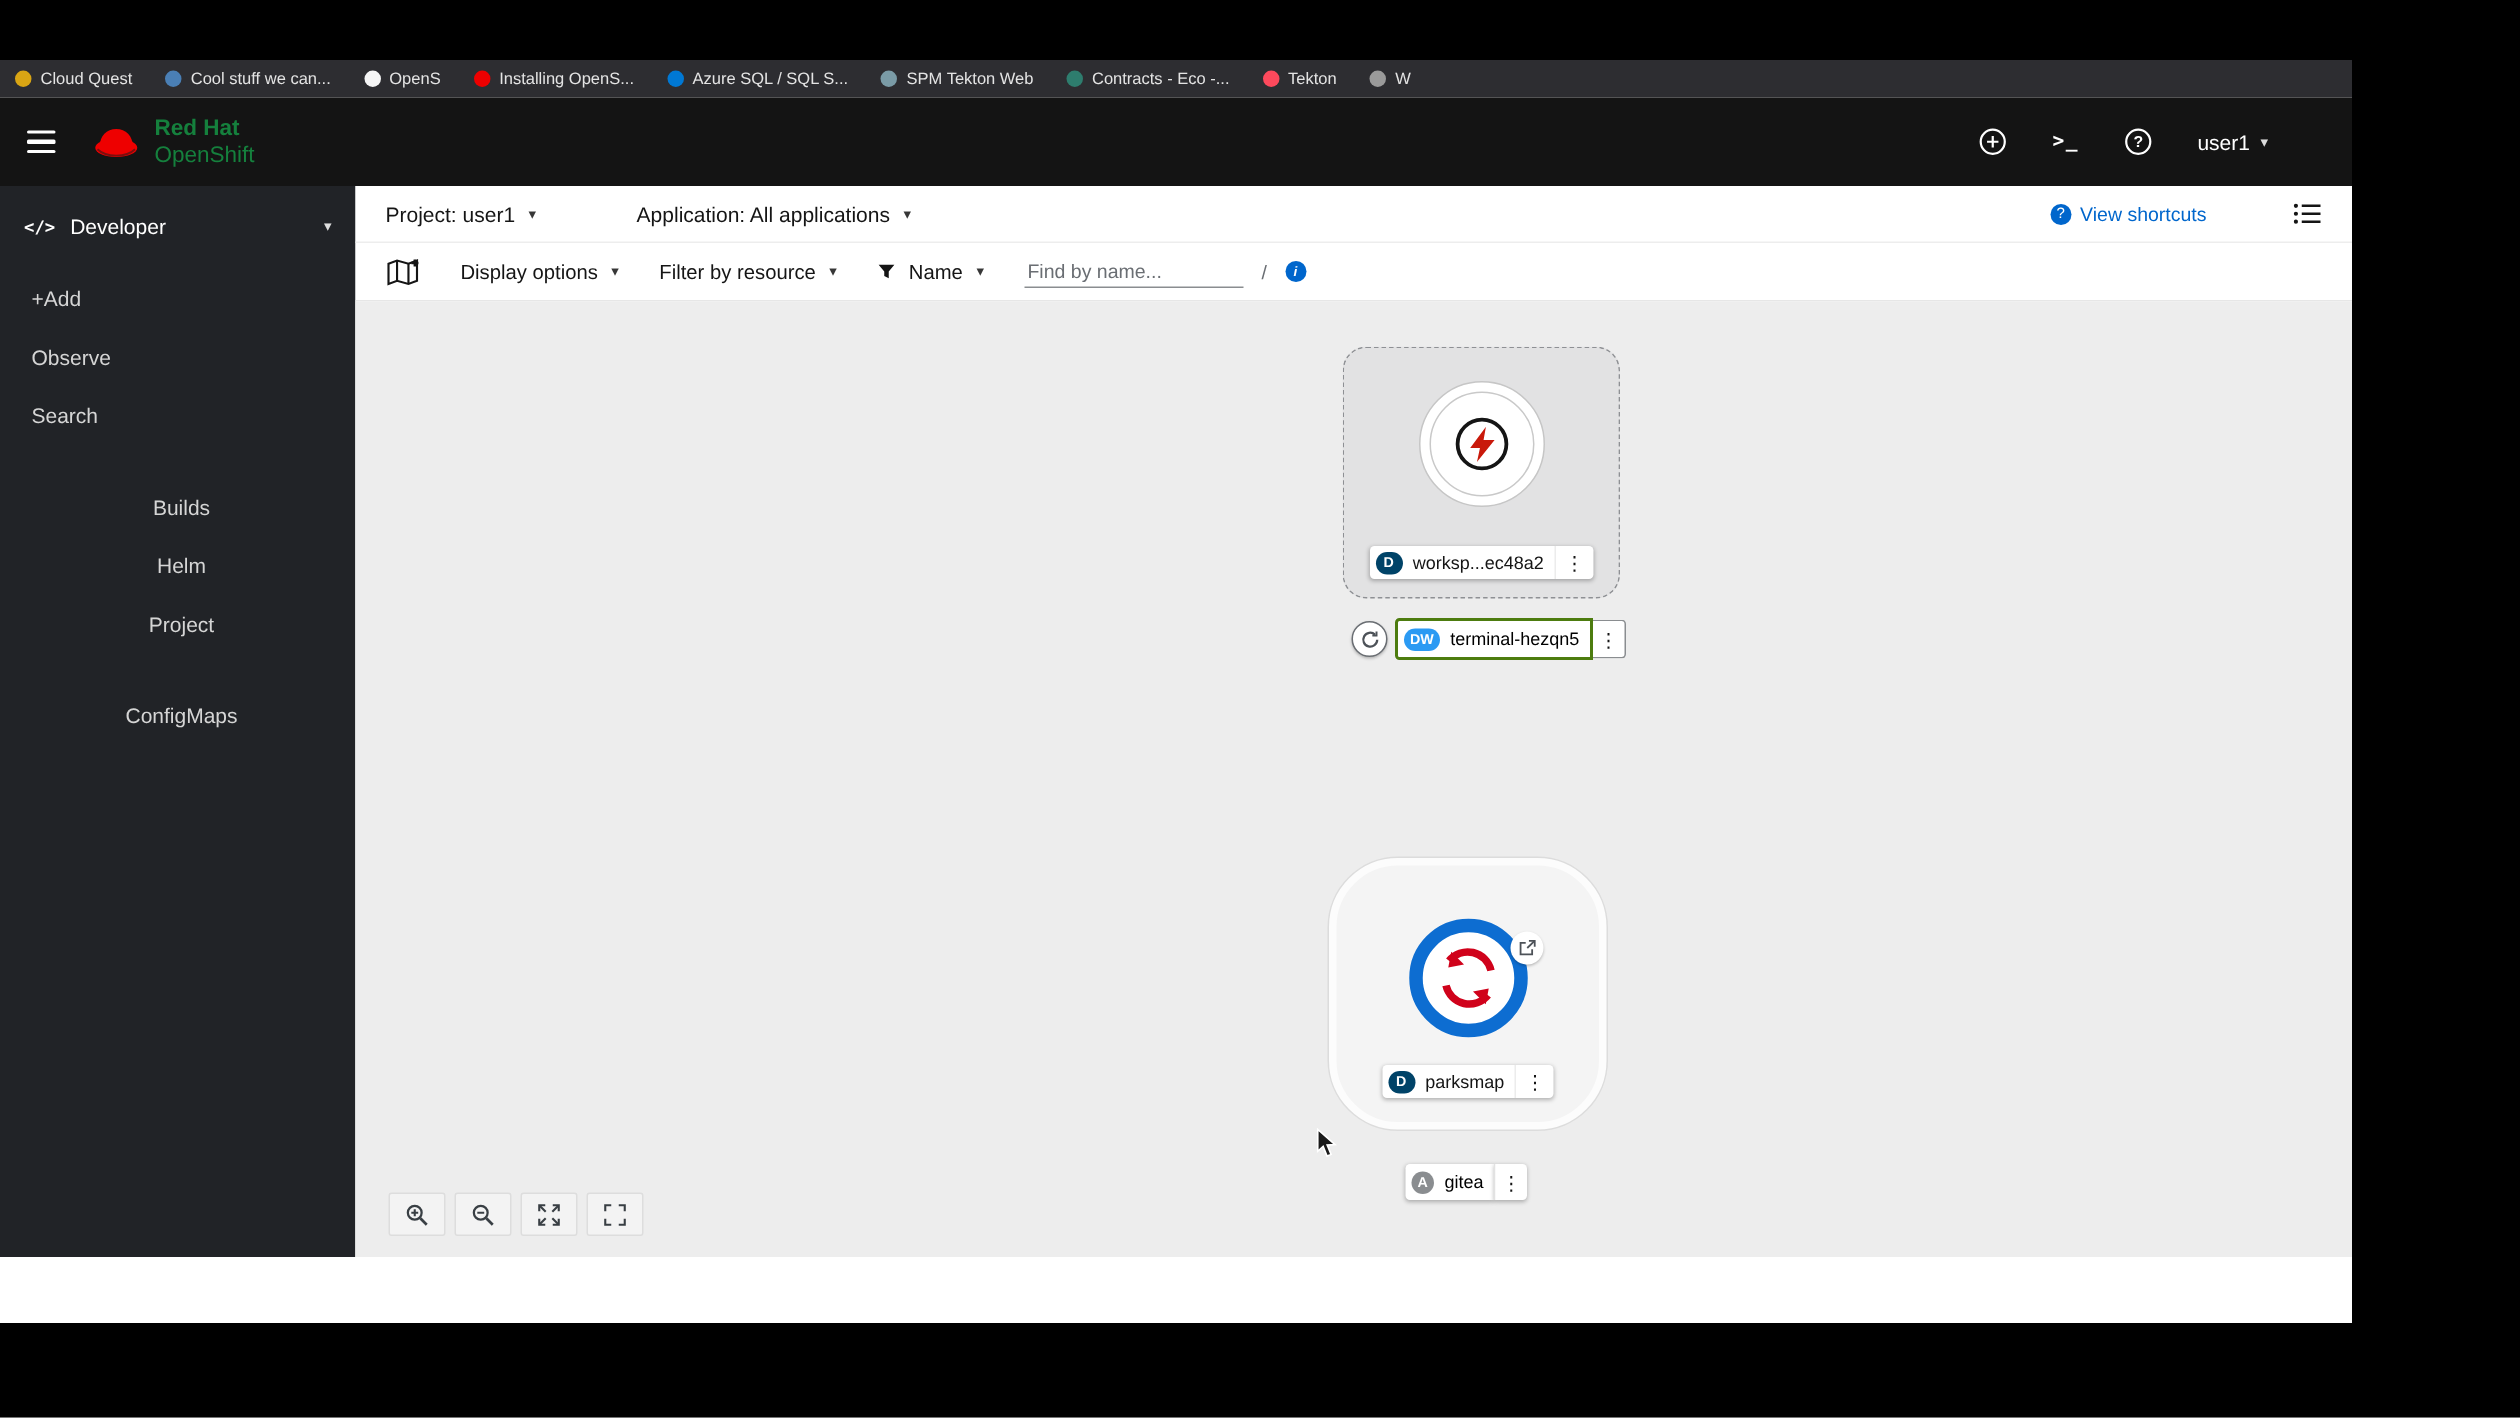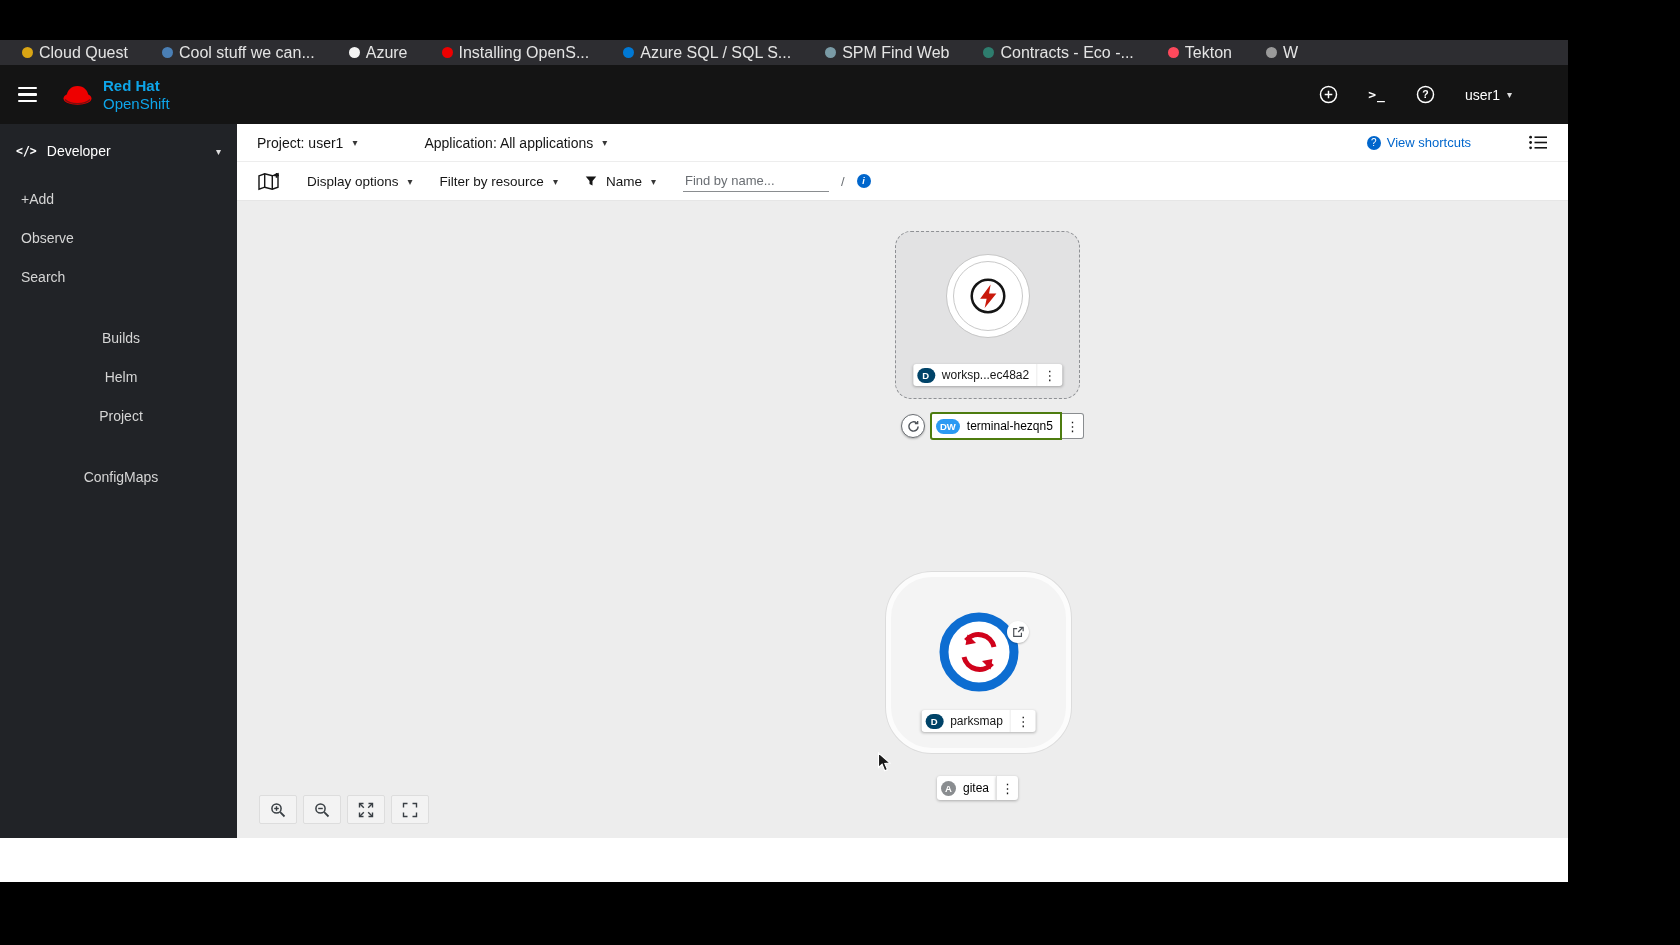--- a/index.html
+++ b/index.html
@@ -4,29 +4,29 @@
 <style>
   html,body{margin:0;padding:0;}
   body{
     width:1680px;height:945px;background:#000;position:relative;overflow:hidden;
     font-family:"Liberation Sans",sans-serif;
   }
   .viewport{position:absolute;left:0;top:40px;width:1568px;height:842px;background:#fff;}
 
   
   .bookmarks{height:25px;background:#2d2d31;display:flex;align-items:center;padding:0 10px;gap:22px;overflow:hidden;}
-  .bookmark{display:flex;align-items:center;gap:6px;color:#e4e4e4;font-size:16px;white-space:nowrap;cursor:pointer;margin-left:12px;}
+  .bookmark{display:flex;align-items:center;gap:6px;color:#e4e4e4;font-size:11px;white-space:nowrap;cursor:pointer;}
   .favicon{width:11px;height:11px;border-radius:50%;flex:none;}
 
   
   .masthead{height:59px;background:#141414;display:flex;align-items:center;padding:0 18px;}
   .hamburger{width:19px;display:flex;flex-direction:column;gap:4px;cursor:pointer;margin-right:24px;}
   .hamburger span{height:2.5px;background:#fff;border-radius:1px;}
   .brand{display:flex;align-items:center;gap:8px;}
-  .brand-text{color:#0ea5e9;line-height:1.15;font-size:15px;}
+  .brand-text{color:#15803d;line-height:1.15;font-size:15px;}
   .brand-l1{font-weight:bold;}
   .brand-l2{font-weight:300;}
   .masthead-right{margin-left:auto;display:flex;align-items:center;gap:30px;padding-right:38px;}
   .mh-btn{display:flex;align-items:center;justify-content:center;cursor:pointer;color:#fff;}
   .mono{font-family:"DejaVu Sans Mono",monospace;}
   .term-glyph{font-size:13px;font-weight:bold;letter-spacing:1px;}
   .user-menu{color:#fff;font-size:14px;display:flex;gap:7px;align-items:center;cursor:pointer;}
   .caret{font-size:10px;color:inherit;opacity:.85;}
 
   
@@ -118,33 +118,33 @@
     <div class="bookmark">
       <span class="favicon" style="background: rgb(217, 165, 20);"></span>
       <span>Cloud Quest</span>
     </div>
     <div class="bookmark">
       <span class="favicon" style="background: rgb(74, 127, 181);"></span>
       <span>Cool stuff we can...</span>
     </div>
     <div class="bookmark">
       <span class="favicon" style="background: rgb(245, 245, 245);"></span>
-      <span>Azure</span>
+      <span>OpenS</span>
     </div>
     <div class="bookmark">
       <span class="favicon" style="background: rgb(238, 0, 0);"></span>
       <span>Installing OpenS...</span>
     </div>
     <div class="bookmark">
       <span class="favicon" style="background: rgb(0, 120, 212);"></span>
       <span>Azure SQL / SQL S...</span>
     </div>
     <div class="bookmark">
       <span class="favicon" style="background: rgb(122, 155, 166);"></span>
-      <span>SPM Find Web</span>
+      <span>SPM Tekton Web</span>
     </div>
     <div class="bookmark">
       <span class="favicon" style="background: rgb(46, 125, 110);"></span>
       <span>Contracts - Eco -...</span>
     </div>
     <div class="bookmark">
       <span class="favicon" style="background: rgb(253, 73, 92);"></span>
       <span>Tekton</span>
     </div>
     <div class="bookmark">

